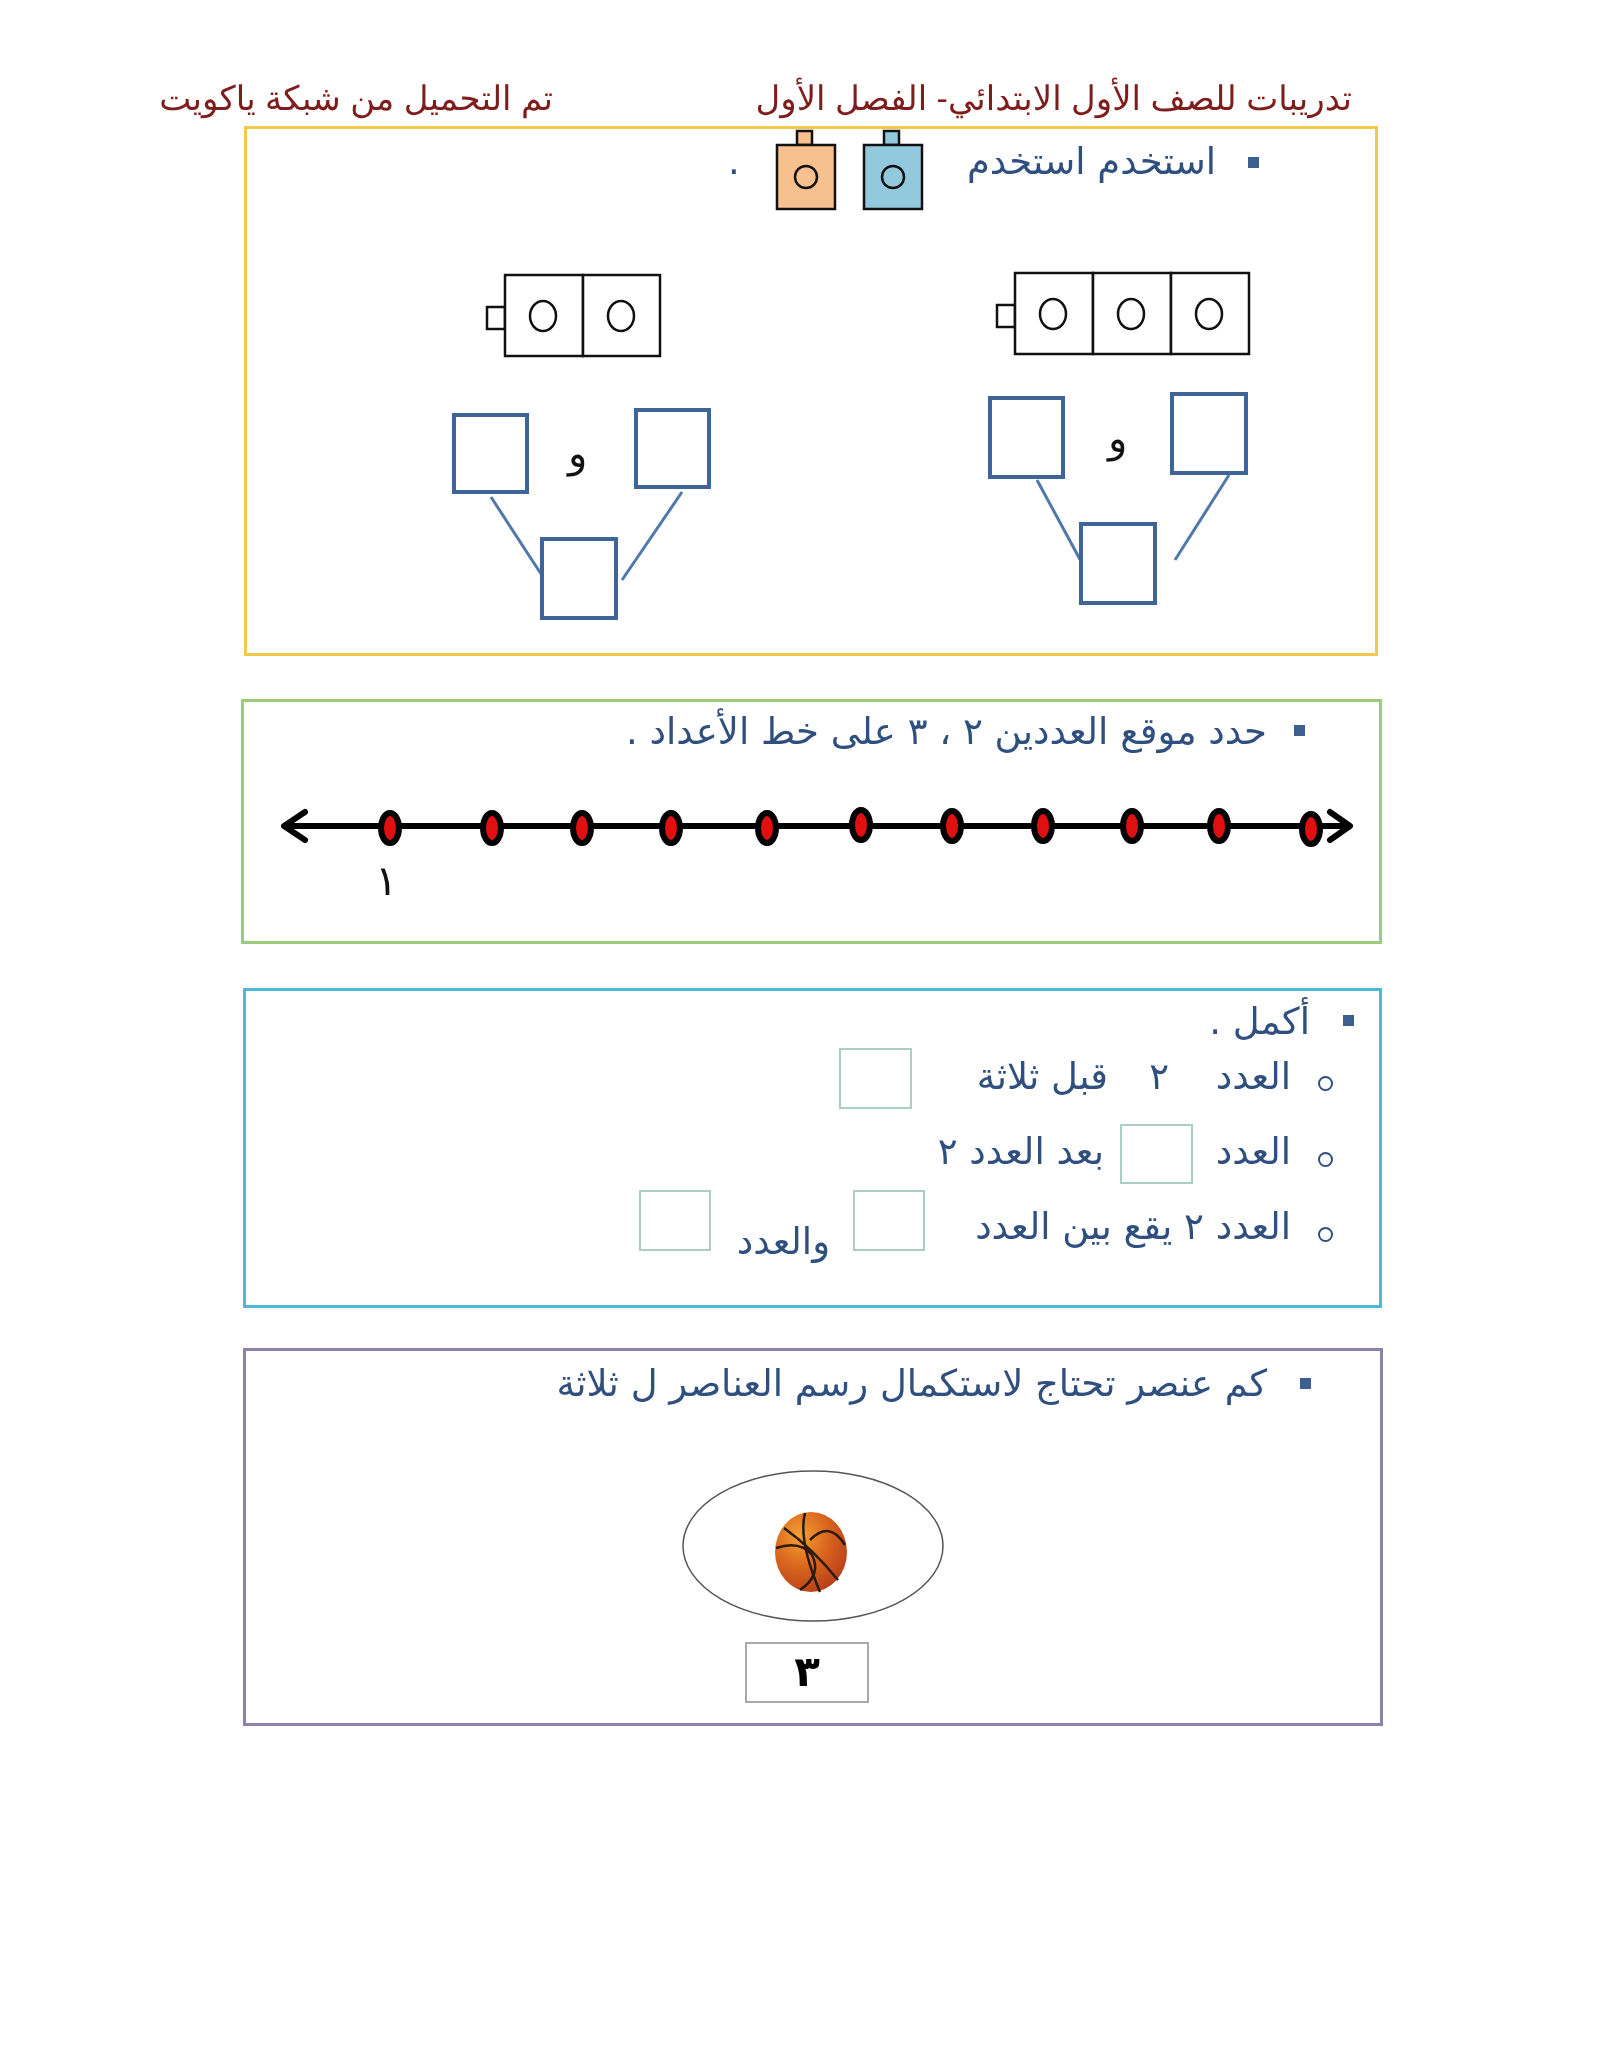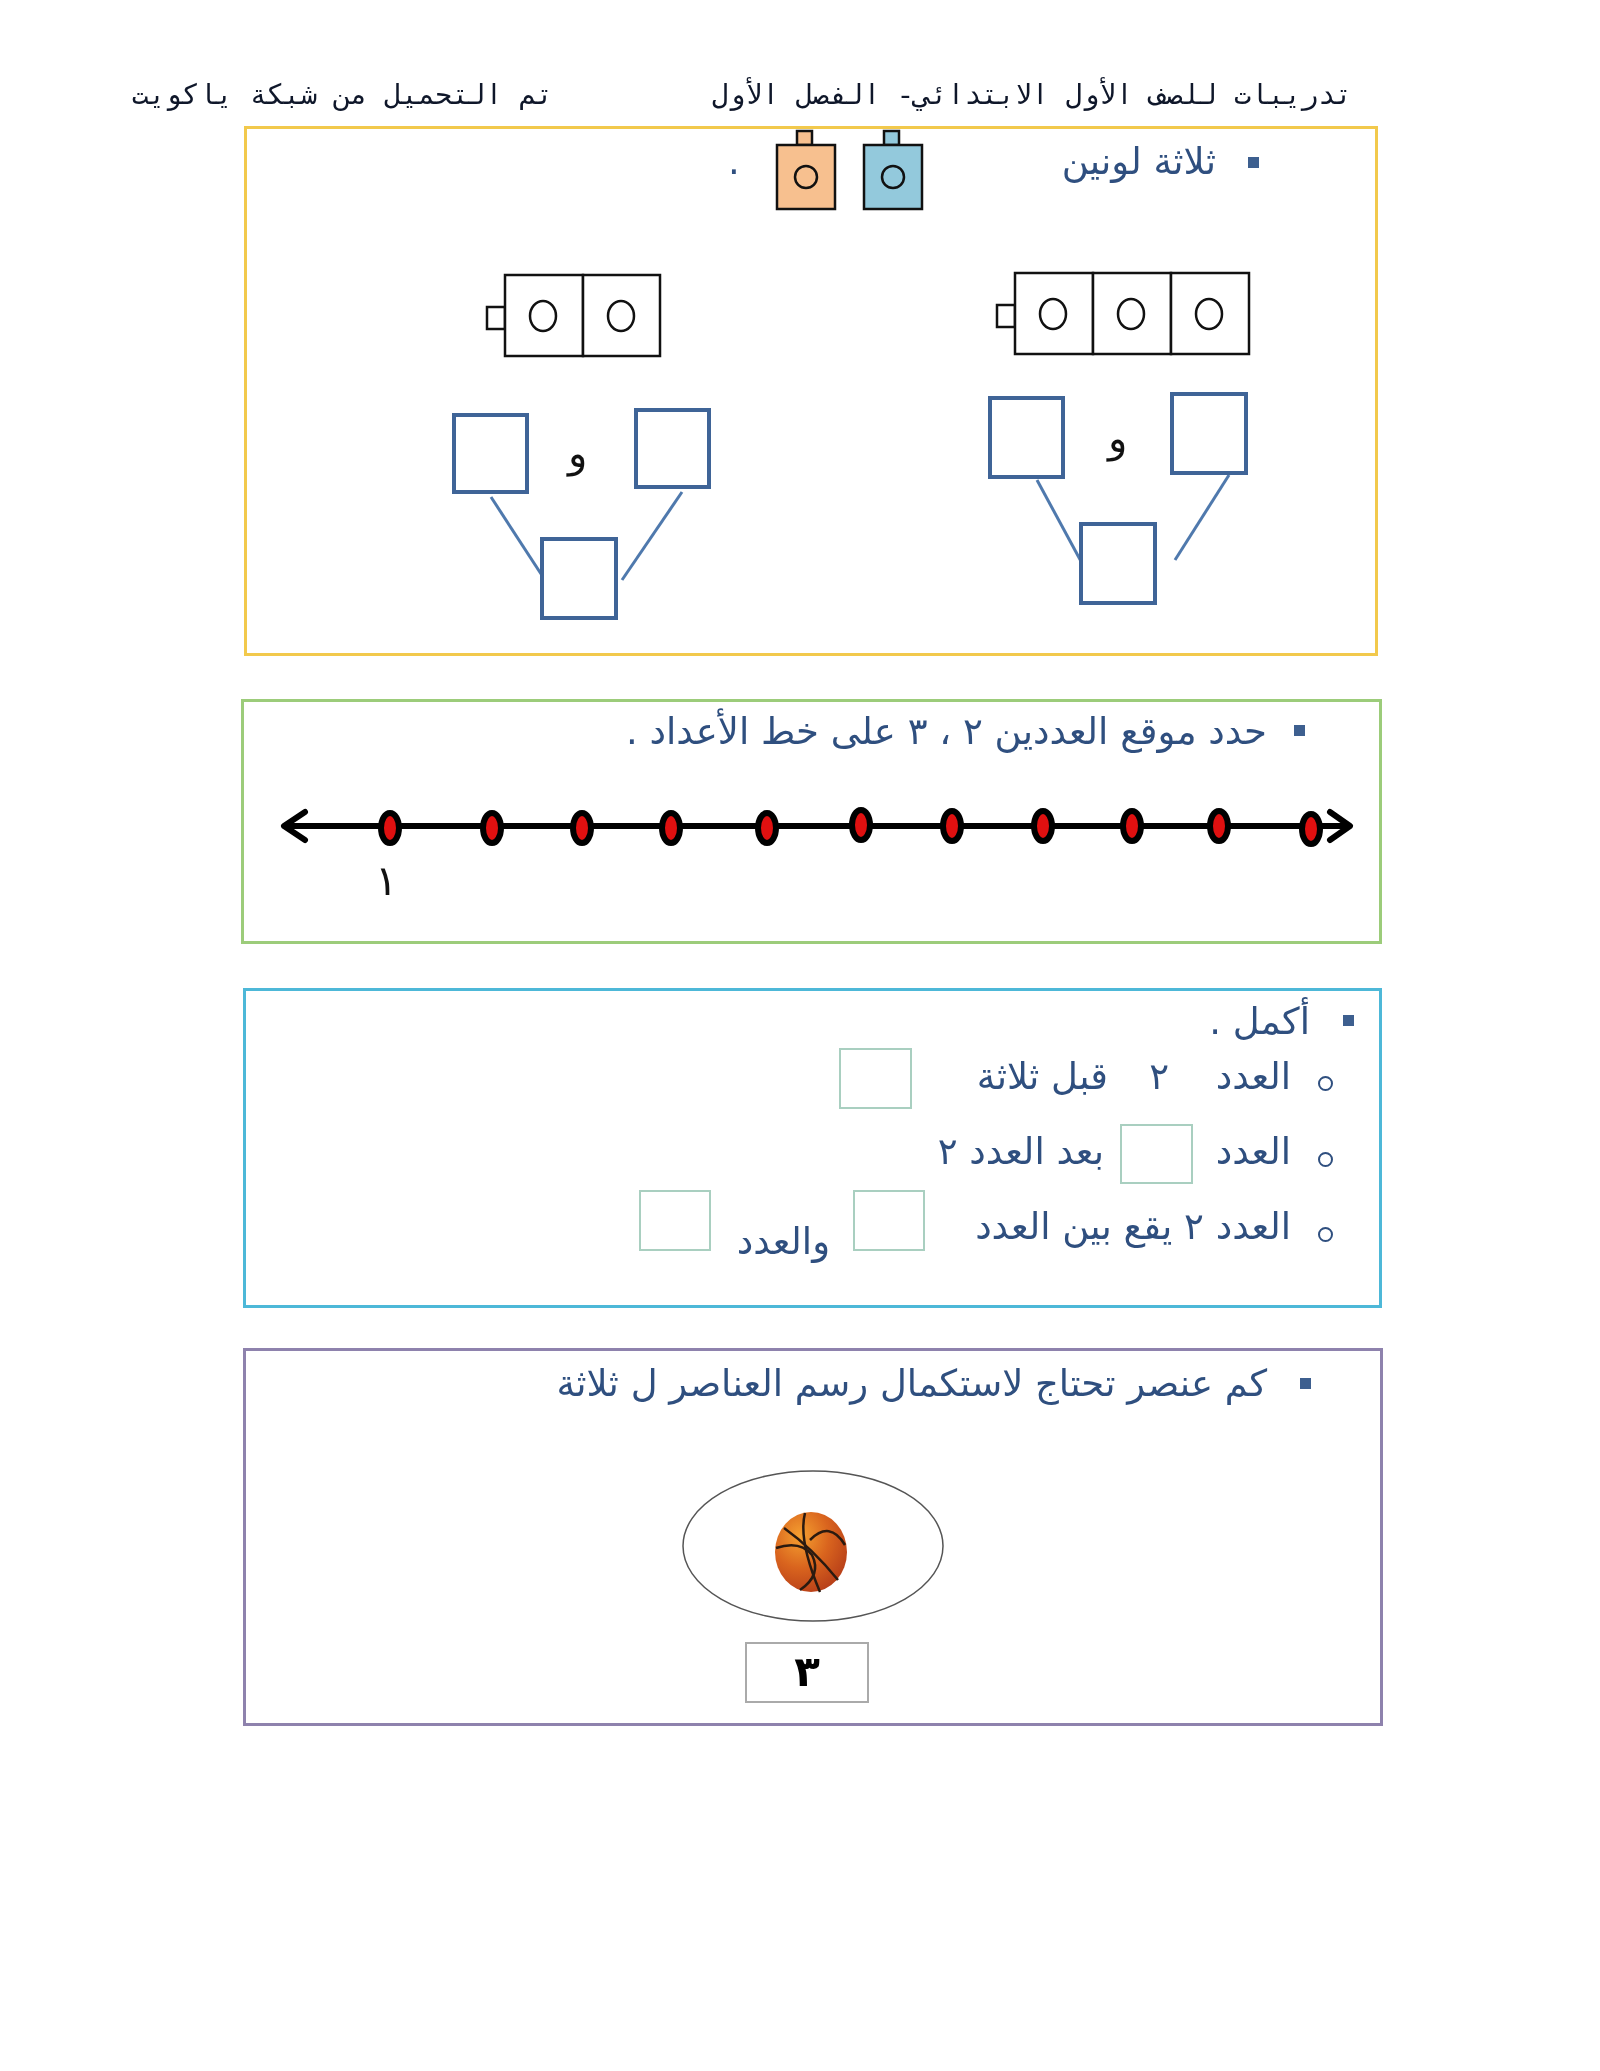--- a/index.html
+++ b/index.html
@@ -1,34 +1,34 @@
 <!DOCTYPE html>
 <html><head>
 <meta charset="utf-8">
 <style>
   html,body{margin:0;padding:0;background:#ffffff;}
   body{width:1600px;height:2071px;position:relative;overflow:hidden;font-family:"DejaVu Sans","Liberation Sans",sans-serif;}
   .abs{position:absolute;}
-  .hdr{font-family:Liberation Mono, monospace;font-size:28px;color:#0f172a;white-space:nowrap;direction:rtl;}
+  .hdr{font-family:Liberation Sans, sans-serif;font-size:34px;color:#7f1d1d;white-space:nowrap;direction:rtl;}
   .frame{position:absolute;box-sizing:border-box;border-style:solid;border-width:3px;}
   .qtext{position:absolute;direction:rtl;white-space:nowrap;color:#2f4f7f;font-family:"DejaVu Sans",sans-serif;font-size:37px;line-height:44px;}
   .bullet-sq{position:absolute;width:11px;height:11px;background:#3d5f8f;}
   .bullet-o{position:absolute;width:15px;height:15px;border:2px solid #2f4f7f;border-radius:50%;box-sizing:border-box;}
   .ansbox{position:absolute;box-sizing:border-box;border:2px solid #a9cfc0;background:#fff;}
   svg{position:absolute;left:0;top:0;overflow:visible;}
 </style>
 </head>
 <body>
 
 <div class="abs hdr" style="right:248px;top:78px;">تدريبات للصف الأول الابتدائي- الفصل الأول</div>
 <div class="abs hdr" style="right:1047px;top:78px;">تم التحميل من شبكة ياكويت</div>
 
 <div class="frame" style="left:244px;top:126px;width:1134px;height:530px;border-color:#f2c94c;"></div>
 <div class="bullet-sq" style="left:1248px;top:157px;"></div>
-<div class="qtext" style="right:384px;top:140px;">ثلاثة لونين</div>
+<div class="qtext" style="right:384px;top:140px;">استخدم استخدم</div>
 <div class="qtext" style="left:728px;top:140px;">.</div>
 
 <svg width="1600" height="2071">
 
   <g>
     <rect x="797" y="131" width="15" height="14" fill="#f7c08f" stroke="#111" stroke-width="2.5"></rect>
     <rect x="777" y="145" width="58" height="64" fill="#f7c08f" stroke="#111" stroke-width="2.5"></rect>
     <ellipse cx="806" cy="177" rx="11" ry="11" fill="none" stroke="#111" stroke-width="2.5"></ellipse>
   </g>
   <g>

